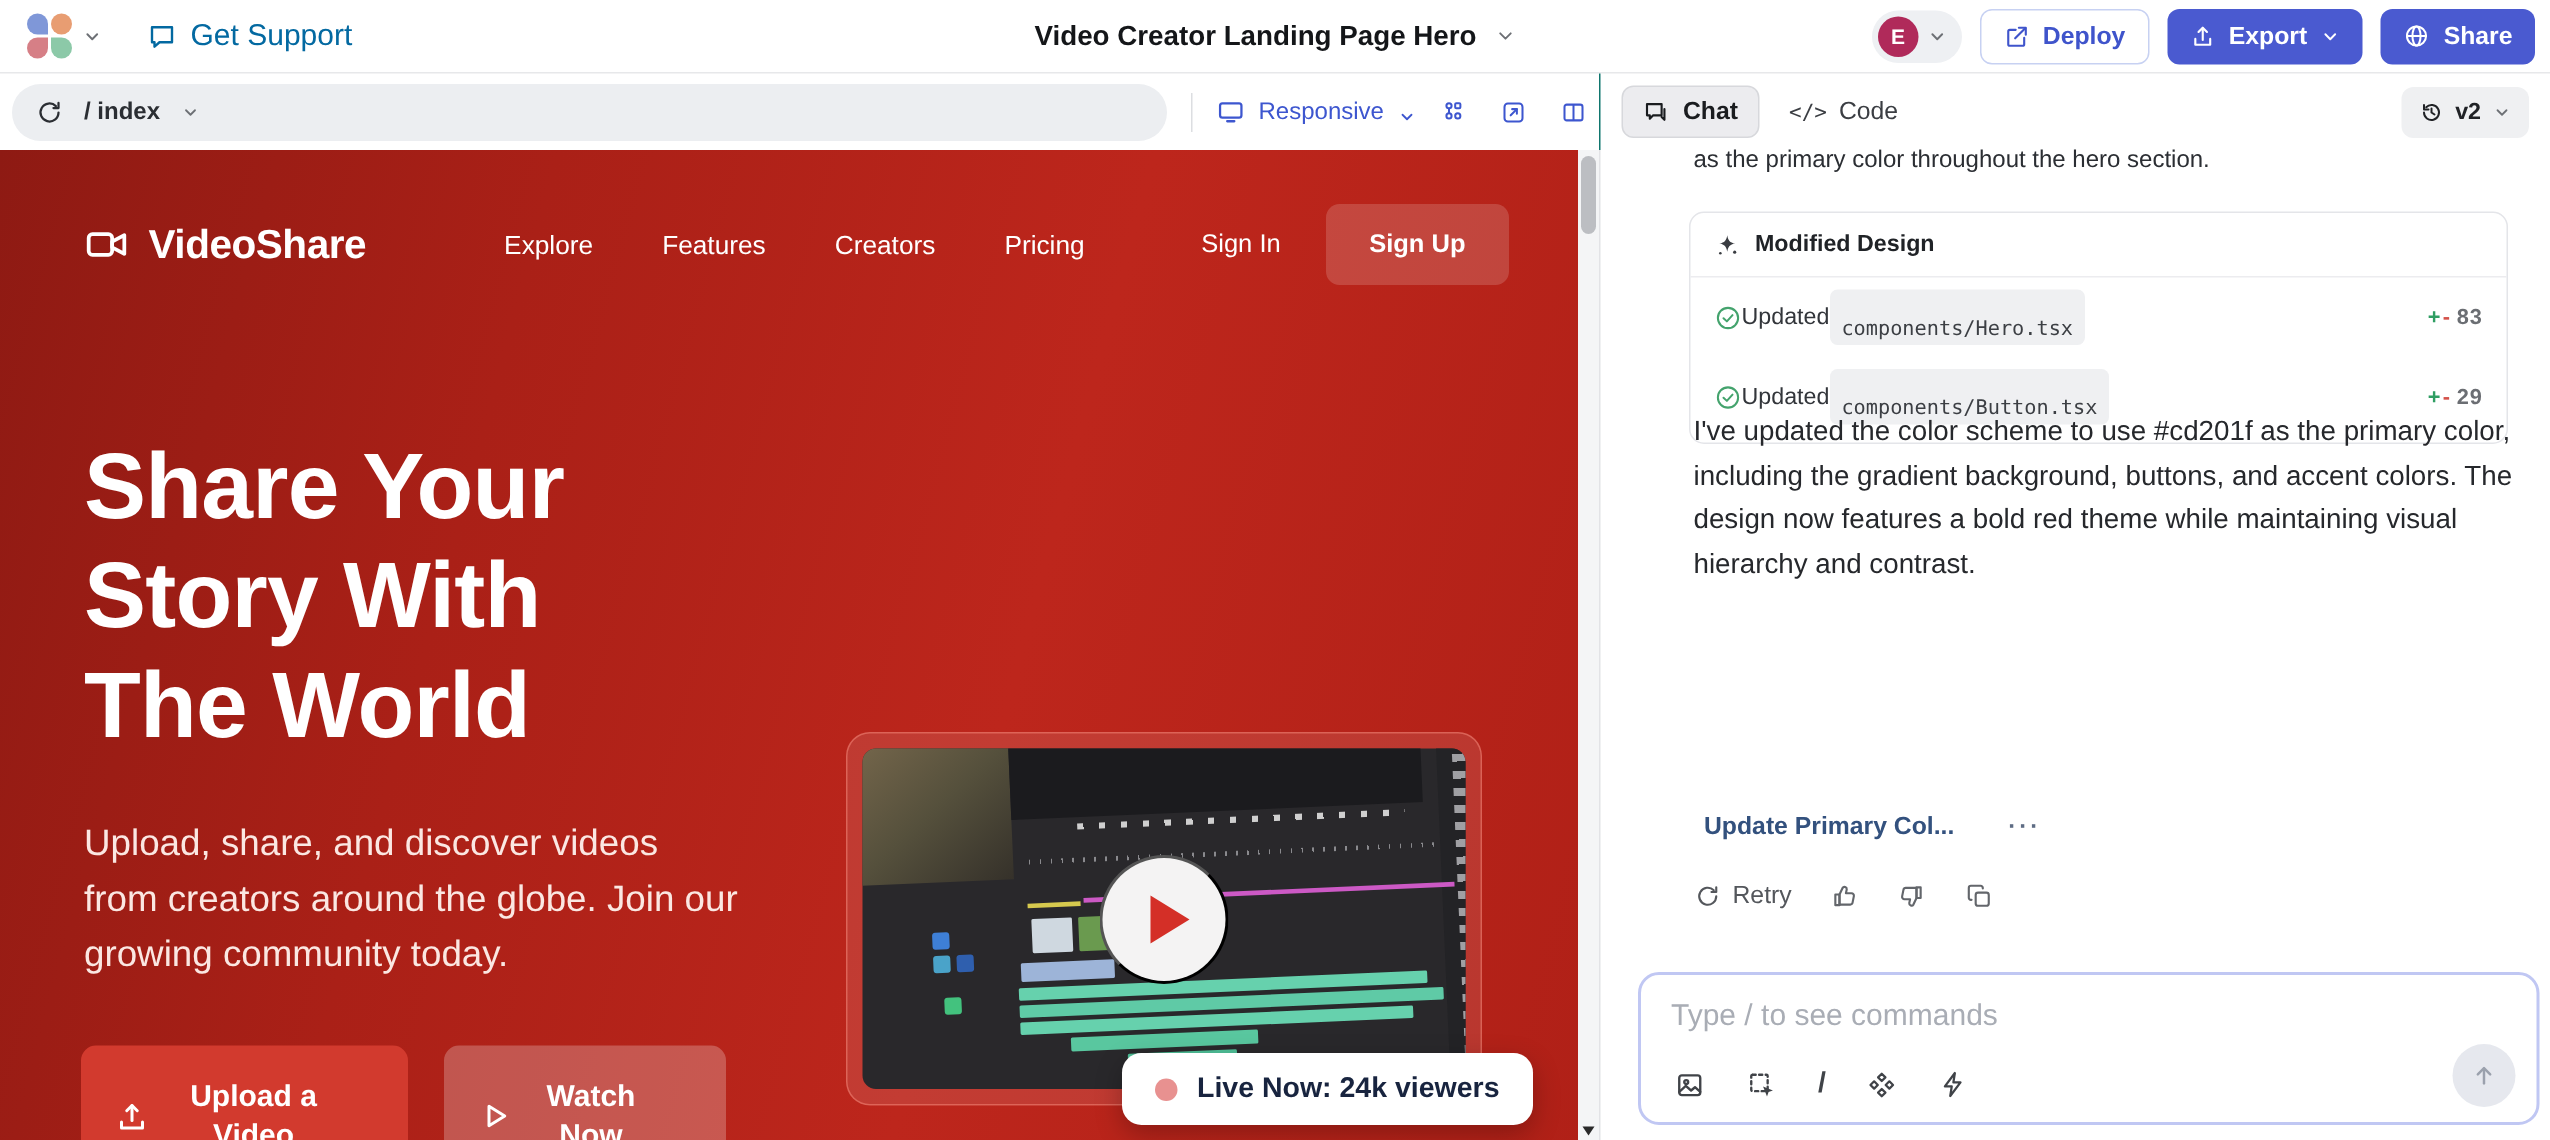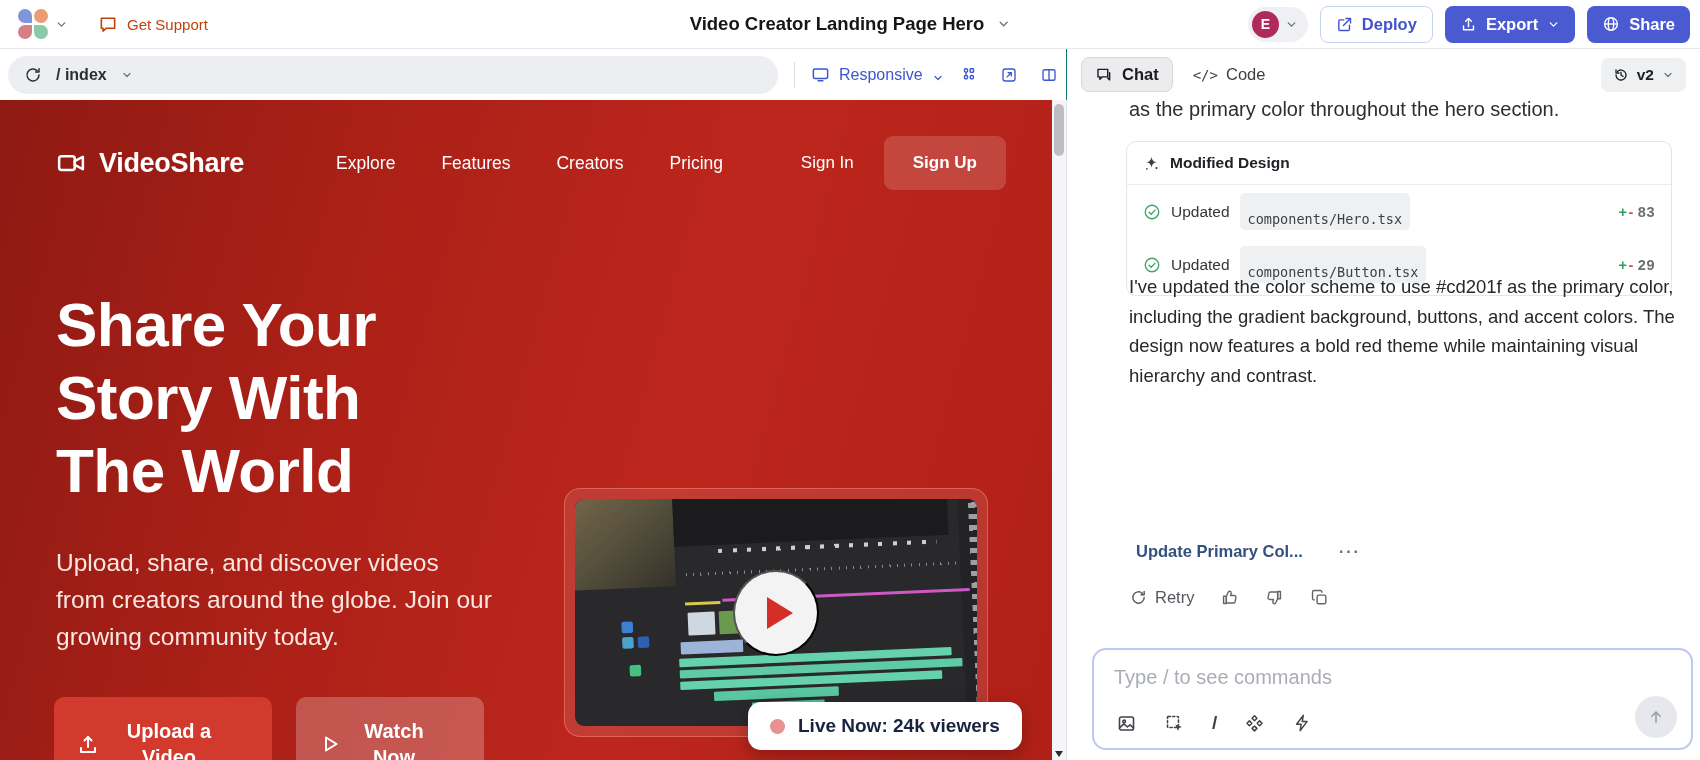--- a/index.html
+++ b/index.html
@@ -9,21 +9,21 @@
 
   
   .topbar { height:48px; display:flex; align-items:center; padding:0 10px; background:#fff; position:relative; }
   .logo-wrap { display:flex; align-items:center; gap:7px; margin-left:8px; cursor:pointer; }
   .logo { width:30px; height:30px; display:grid; grid-template-columns:14px 14px; grid-template-rows:14px 14px; gap:2px; }
   .logo i:nth-child(1){ background:#7f97d8; border-radius:50% 50% 0 50%; }
   .logo i:nth-child(2){ background:#e89d72; border-radius:50%; }
   .logo i:nth-child(3){ background:#d67f86; border-radius:50% 0 50% 50%; }
   .logo i:nth-child(4){ background:#8cc9a8; border-radius:0 50% 50% 50%; }
   .chev { color:#6d7075; }
-  .support { display:flex; align-items:center; gap:9px; margin-left:30px; color:#c2410c; font-size:15px; cursor:pointer;text-align:right; }
+  .support { display:flex; align-items:center; gap:9px; margin-left:30px; color:#0369a1; font-size:20px; cursor:pointer;text-align:right; }
   .app-title { position:absolute; left:50%; top:50%; transform:translate(-50%,-50%);
     display:flex; align-items:center; gap:12px; font-size:18.5px; font-weight:700; color:#141619; }
   .topbar-right { margin-left:auto; display:flex; align-items:center; gap:12px; }
   .avatar-pill { display:flex; align-items:center; gap:6px; background:#eef0f3; border-radius:999px; padding:4px 10px 4px 4px; cursor:pointer; }
   .avatar { width:27px; height:27px; border-radius:50%; background:#b02a5a; color:#fff; font-size:14px; font-weight:700;
     display:flex; align-items:center; justify-content:center; }
   .btn { height:37px; border-radius:8px; display:flex; align-items:center; gap:9px; padding:0 15px;
     font-size:16.5px; font-weight:600; cursor:pointer; border:none; }
   .btn-outline { background:#fff; border:1px solid #c7d1f2; color:#3f54cb; }
   .btn-fill { background:#4a5ad0; color:#fff; }
@@ -103,25 +103,25 @@
   .live-dot { width:15px; height:15px; border-radius:50%; background:#e89190; }
   .live-text { font-size:19px; font-weight:700; color:#18243f; white-space:nowrap; }
 
   .scrollbar { position:absolute; right:0; top:0; width:14px; height:100%; background:#f4f5f6; z-index:8; }
   .scroll-thumb { position:absolute; left:2px; top:4px; width:10px; height:52px; background:#bcbec2; border-radius:5px; }
   .scroll-arrow { position:absolute; left:3px; bottom:3px; width:0; height:0;
     border-left:4.5px solid transparent; border-right:4.5px solid transparent; border-top:6px solid #2a2a2a; }
 
   
   .chat { flex:1; position:relative; border-left:1px solid #e2e3e6; background:#fff; }
-  .intro-tail { position:absolute; left:62px; top:-2px; width:560px; font-size:20px; color:#2b2e33; }
+  .intro-tail { position:absolute; left:62px; top:-2px; width:560px; font-size:16px; color:#2b2e33; }
   .mod-card { position:absolute; left:59px; top:41px; width:546px; border:1px solid #e4e5e9; border-radius:10px; background:#fff; }
   .mod-head { display:flex; align-items:center; gap:10px; padding:12px 16px; border-bottom:1px solid #ececef; }
   .mod-title { font-size:15.5px; font-weight:700; color:#202327; }
-  .mod-row { display:flex; align-items:center; gap:10px; padding:8px 16px; }
+  .mod-row { display:flex; align-items:center; padding:8px 16px; }
   .mod-action { font-size:15.5px; color:#33363b; }
   .file-chip { font-family:"DejaVu Sans Mono",monospace; font-size:13.5px; color:#3c3f44;
     background:#eff0f2; border-radius:5px; padding:18px 8px 3px; }
   .diff { margin-left:auto; font-size:14.5px; font-weight:600; letter-spacing:.5px; display:flex; gap:1px; }
   .diff .plus { color:#2f9e63; } .diff .minus { color:#d4514a; } .diff .num { color:#6b6e73; margin-left:3px; }
 
   .msg { position:absolute; left:62px; top:172px; width:552px; font-size:18.5px; line-height:1.6; color:#26282c; }
   .thumb-card { position:absolute; left:66px; top:311px; width:201px; height:122px;
     border:2px solid #97a2ef; border-radius:10px; background:#fff; padding:3px; cursor:pointer; }
   .thumb-inner { position:relative; width:100%; height:100%; border-radius:6px; overflow:hidden;

